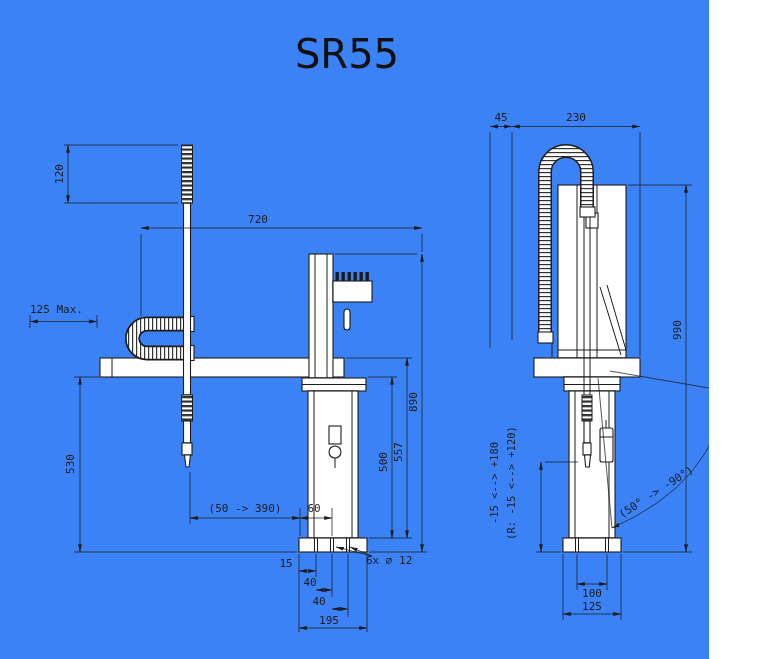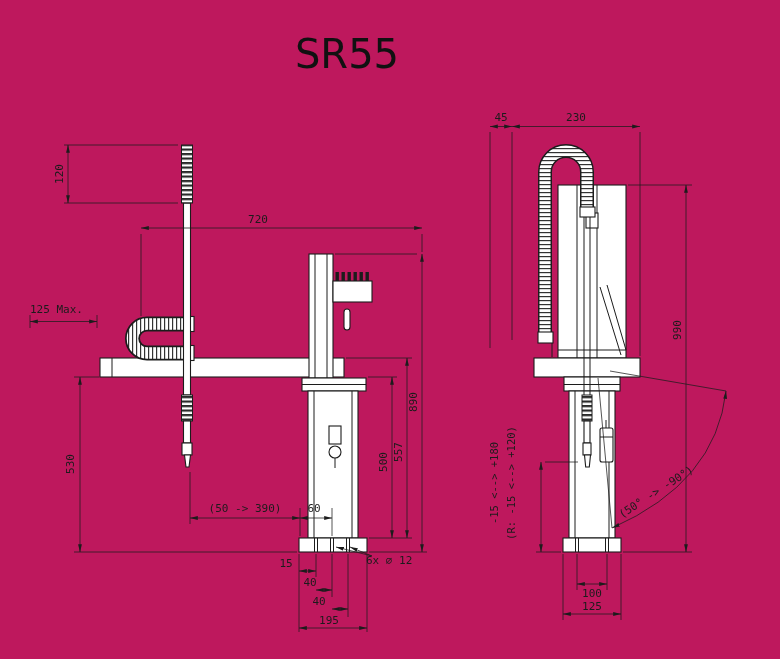--- a/index.html
+++ b/index.html
@@ -1,16 +1,16 @@
 <!DOCTYPE html>
 <html><head>
 <meta charset="utf-8">
 <style>
   html,body{margin:0;padding:0;background:#ffffff;}
-  .sheet{width:780px;height:659px;background:#be185d;position:relative;overflow:hidden;}
+  .sheet{width:709px;height:659px;background:#3b82f6;position:relative;overflow:hidden;}
   svg{display:block;}
   text{fill:#1c1c1c;font-family:"DejaVu Sans Mono","Liberation Mono",monospace;font-size:11px;}
   .title-text{font-family:"DejaVu Sans","Liberation Sans",sans-serif;font-size:40px;fill:#111111;}
   .part{fill:#ffffff;stroke:#1c1c1c;stroke-width:1.1;}
   .partf{fill:#1c1c1c;stroke:none;}
   .pline{stroke:#1c1c1c;stroke-width:1;fill:none;}
   .dim{stroke:#1c1c1c;stroke-width:0.75;fill:none;}
   .hatched{fill:url(#hatch);stroke:#1c1c1c;stroke-width:1;}
   .tube-o{fill:none;stroke:#1c1c1c;}
   .small{font-size:10.5px;}

